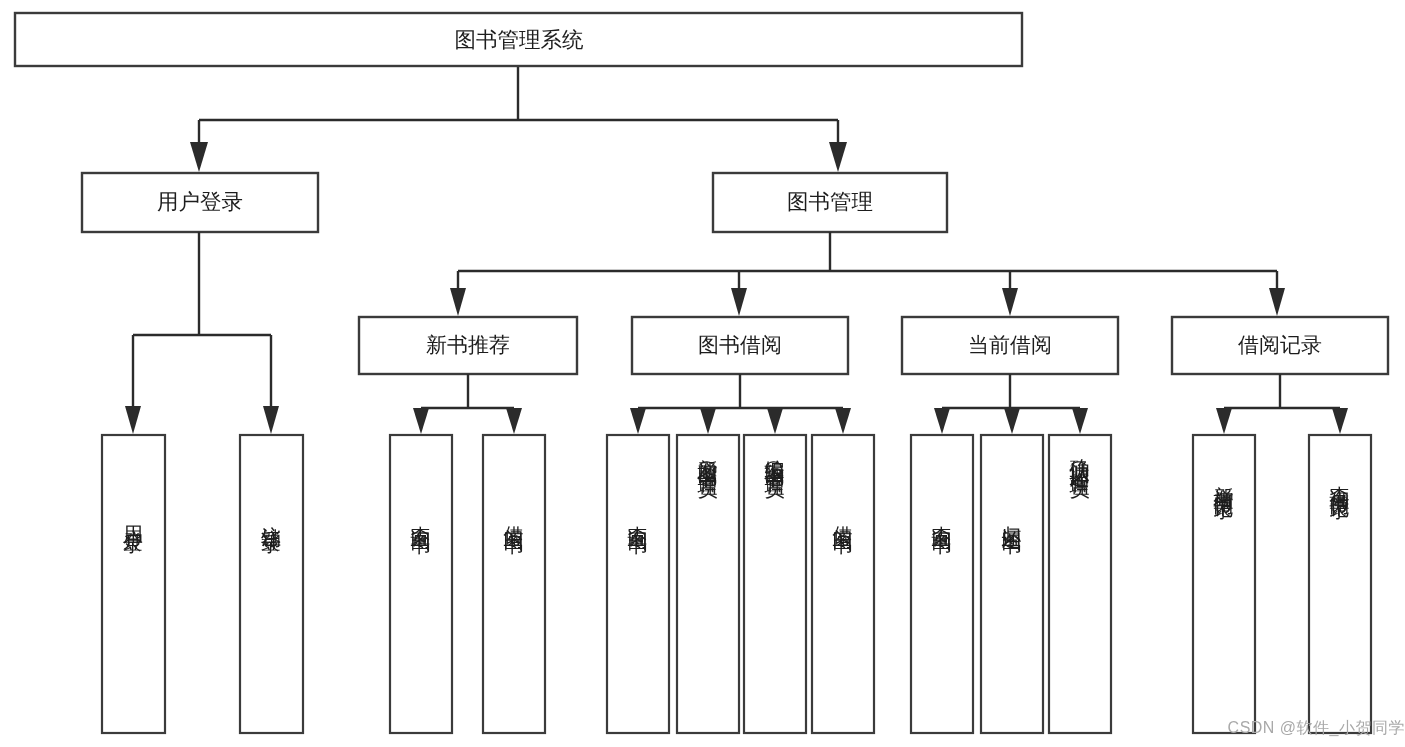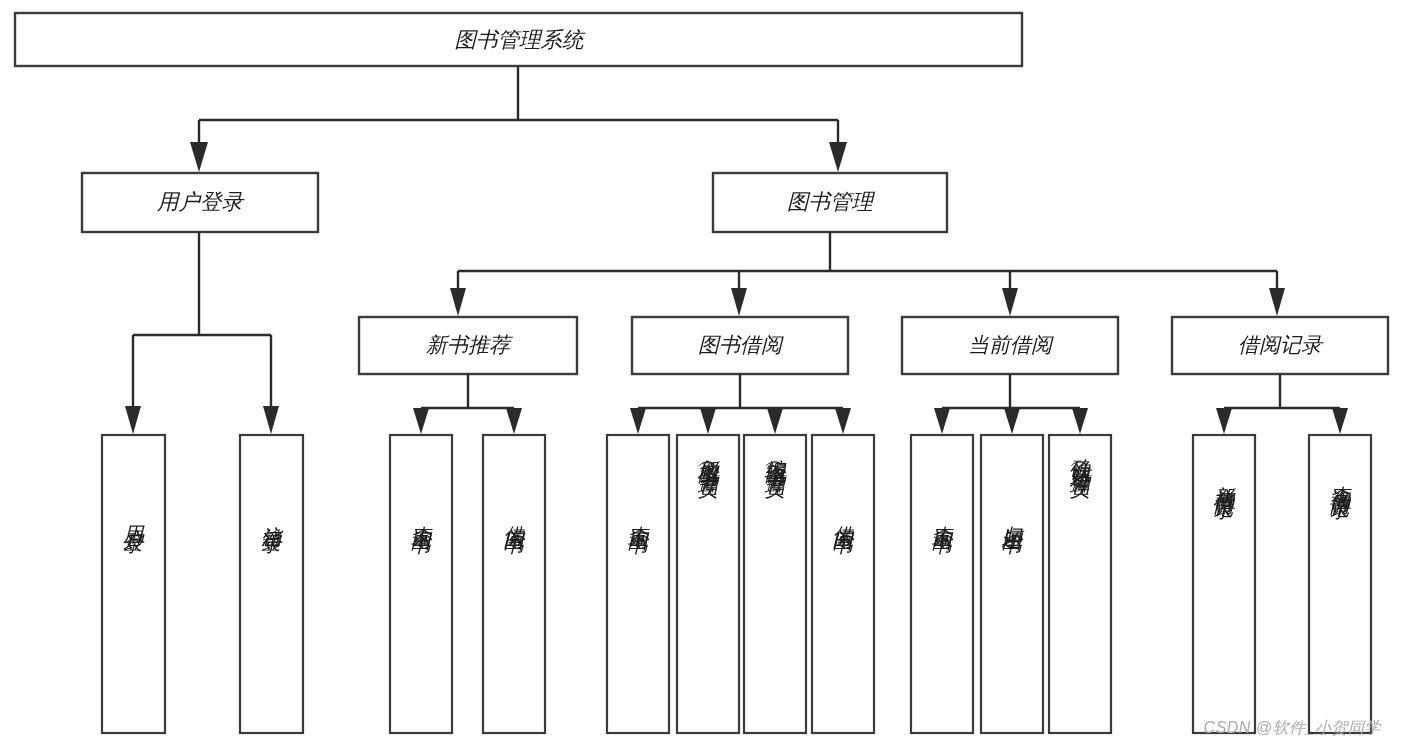--- a/index.html
+++ b/index.html
@@ -11,21 +11,20 @@
     width: 1405px;
     height: 747px;
     font-family: "Liberation Sans", "DejaVu Sans", sans-serif;
     position: relative;
     overflow: hidden;
   }
   #diagram-root {
     position: relative;
     width: 1405px;
     height: 747px;
-    font-style: italic;
   }
   svg.diagram-canvas {
     position: absolute;
     left: 0;
     top: 0;
     width: 1405px;
     height: 747px;
   }
   .node-box {
     fill: #ffffff;
@@ -66,21 +65,21 @@
     text-orientation: upright;
     font-family: "Liberation Sans", "DejaVu Sans", sans-serif;
     font-size: 20px;
     line-height: 1;
     color: #1d1d1d;
     letter-spacing: 3px;
     white-space: nowrap;
   }
   .watermark {
     position: absolute;
-    right: 24px;
+    right: 0;
     bottom: 8px;
     font-family: "Liberation Sans", "DejaVu Sans", sans-serif;
     font-size: 16px;
     color: #a9a9a9;
     white-space: nowrap;
     letter-spacing: 0.5px;
   }
 </style>
 </head>
 <body>

